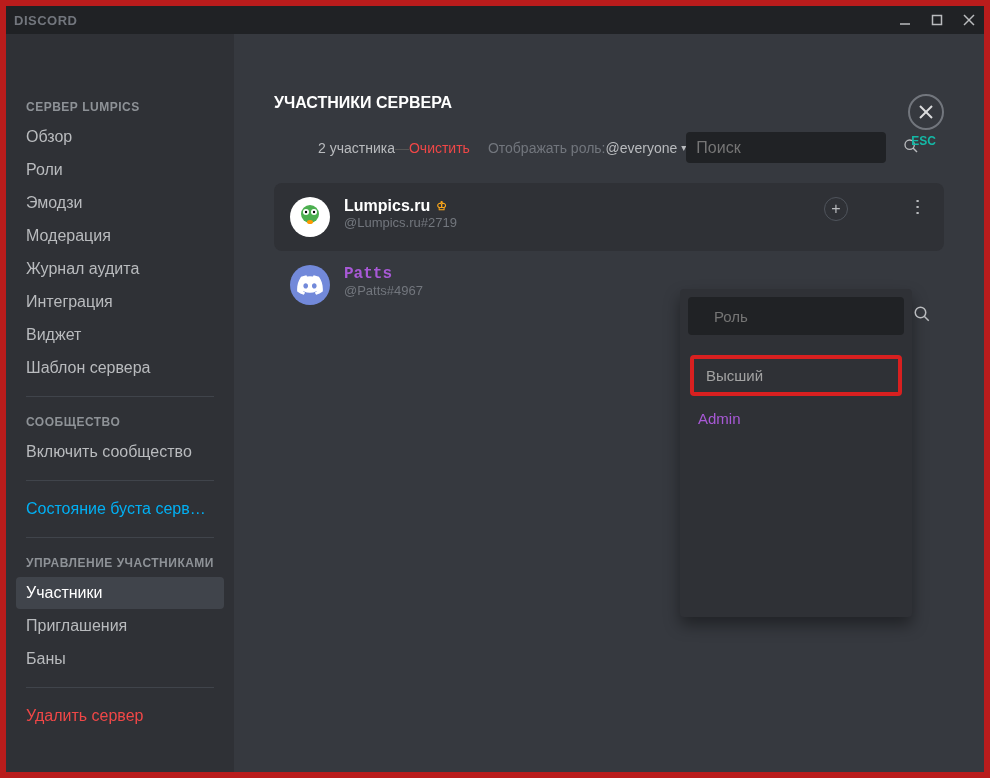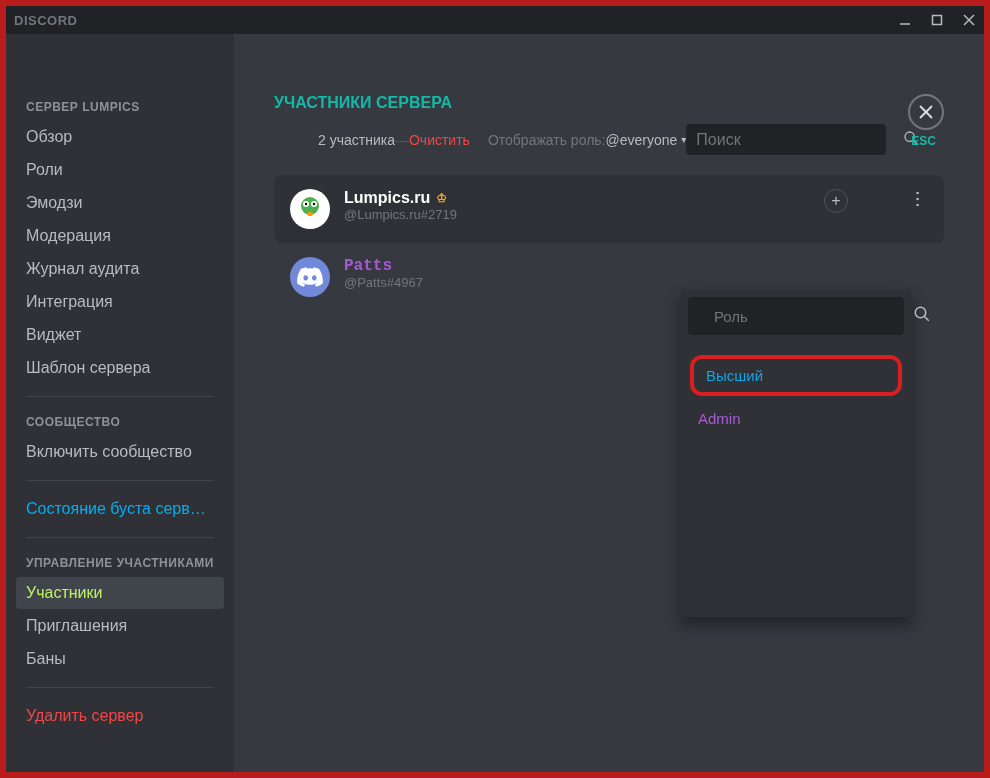--- a/index.html
+++ b/index.html
@@ -6,28 +6,28 @@
 body { background: #000; width: 990px; height: 778px; overflow: hidden; position: relative; }
 .frame { position: absolute; top: 0; left: 0; width: 990px; height: 778px; border: 6px solid #b91c1c; background: #000; }
 .titlebar { height: 28px; background: #202225; display: flex; align-items: center; padding: 0 8px; justify-content: space-between; }
 .titlebar-left { color: #72767d; font-size: 13px; font-weight: 700; letter-spacing: 0.5px; font-family: sans-serif; }
 .titlebar-right { display: flex; gap: 18px; color: #b9bbbe; }
 .win-btn { width: 14px; height: 14px; display: flex; align-items: center; justify-content: center; cursor: pointer; }
 .app { display: flex; height: calc(100% - 28px); }
 .sidebar { width: 228px; background: #2f3136; padding: 60px 10px 10px 10px; overflow-y: auto; }
 .sidebar-header { color: #8e9297; font-size: 12px; font-weight: 700; text-transform: uppercase; padding: 6px 10px; letter-spacing: 0.5px; }
 .sidebar-item { color: #b9bbbe; font-size: 16px; padding: 7px 10px; border-radius: 4px; cursor: pointer; margin: 1px 0; }
-.sidebar-item.active { background: #40444b; color: #bef264; }
+.sidebar-item.active { background: #40444b; color: #ffffff; }
 .sidebar-item.link { color: #00b0f4; }
 .sidebar-item.danger { color: #f04747; }
 .sidebar-divider { height: 1px; background: #40444b; margin: 12px 10px; }
 .content { flex: 1; background: #36393f; padding: 60px 40px 20px 40px; position: relative; color: #fff; }
 .close-btn { position: absolute; top: 60px; right: 40px; width: 36px; height: 36px; border: 2px solid #72767d; border-radius: 50%; display: flex; align-items: center; justify-content: center; color: #dcddde; cursor: pointer; }
 .esc-label { position: absolute; top: 100px; right: 48px; color: #14b8a6; font-size: 12px; font-weight: 700; }
-.page-title { color: #14b8a6; font-size: 16px; font-weight: 700; text-transform: uppercase; margin-bottom: 12px; }
+.page-title { color: #ffffff; font-size: 16px; font-weight: 700; text-transform: uppercase; margin-bottom: 20px; }
 .filter-row { display: flex; align-items: center; gap: 0; margin-bottom: 20px; font-size: 14px; margin-left: 44px; }
 .member-count { color: #b9bbbe; }
 .dash { color: #555; }
 .clear-link { color: #f04747; cursor: pointer; }
 .role-label { color: #72767d; margin-left: 18px; }
 .role-dropdown { color: #b9bbbe; cursor: pointer; display: flex; align-items: center; gap: 4px; }
 .search-box { background: #202225; border-radius: 4px; padding: 6px 10px; display: flex; align-items: center; width: 200px; }
 .search-box input { background: transparent; border: none; outline: none; color: #dcddde; font-size: 16px; flex: 1; }
 .search-icon { color: #b9bbbe; }
 .members-container { border-radius: 8px; }
@@ -41,21 +41,21 @@
 .member-name.purple { color: #a859d6; font-family: Liberation Mono, monospace; }
 .member-tag { color: #72767d; font-size: 13px; }
 .crown { color: #faa61a; font-size: 12px; }
 .add-btn { width: 24px; height: 24px; border: 1px solid #4f545c; border-radius: 50%; display: flex; align-items: center; justify-content: center; color: #b9bbbe; cursor: pointer; margin-right: 60px; font-size: 16px; }
 .more-btn { color: #b9bbbe; cursor: pointer; font-size: 18px; letter-spacing: 2px; transform: rotate(90deg); }
 .role-popup { position: absolute; top: 255px; left: 446px; width: 232px; background: #2f3136; border-radius: 4px; box-shadow: 0 8px 16px rgba(0,0,0,0.4); z-index: 10; }
 .role-search { background: #202225; margin: 8px; border-radius: 4px; padding: 8px 10px; display: flex; align-items: center; }
 .role-search input { background: transparent; border: none; outline: none; color: #dcddde; font-size: 15px; flex: 1; margin-left: 16px; }
 .role-body { padding: 8px 0 180px 0; }
 .role-option { padding: 10px 18px; font-size: 15px; cursor: pointer; }
-.role-option.highlighted { margin: 4px 10px; border: 4px solid #d82020; border-radius: 12px; color: #0ea5e9; padding: 8px 12px; }
+.role-option.highlighted { margin: 4px 10px; border: 4px solid #d82020; border-radius: 4px; color: #a3a3a3; padding: 8px 12px; }
 .role-option.admin { color: #a859d6; }
 .discord-logo { width: 26px; height: 20px; }
 .chevron { font-size: 10px; }
 </style>
 </head>
 <body>
 
 <div class="frame">
   <div class="titlebar">
     <div class="titlebar-left">DISCORD</div>

